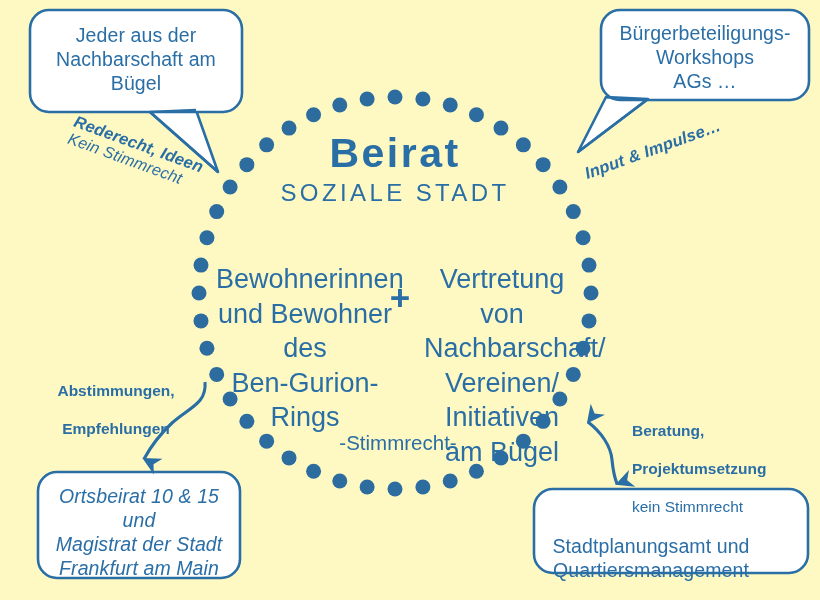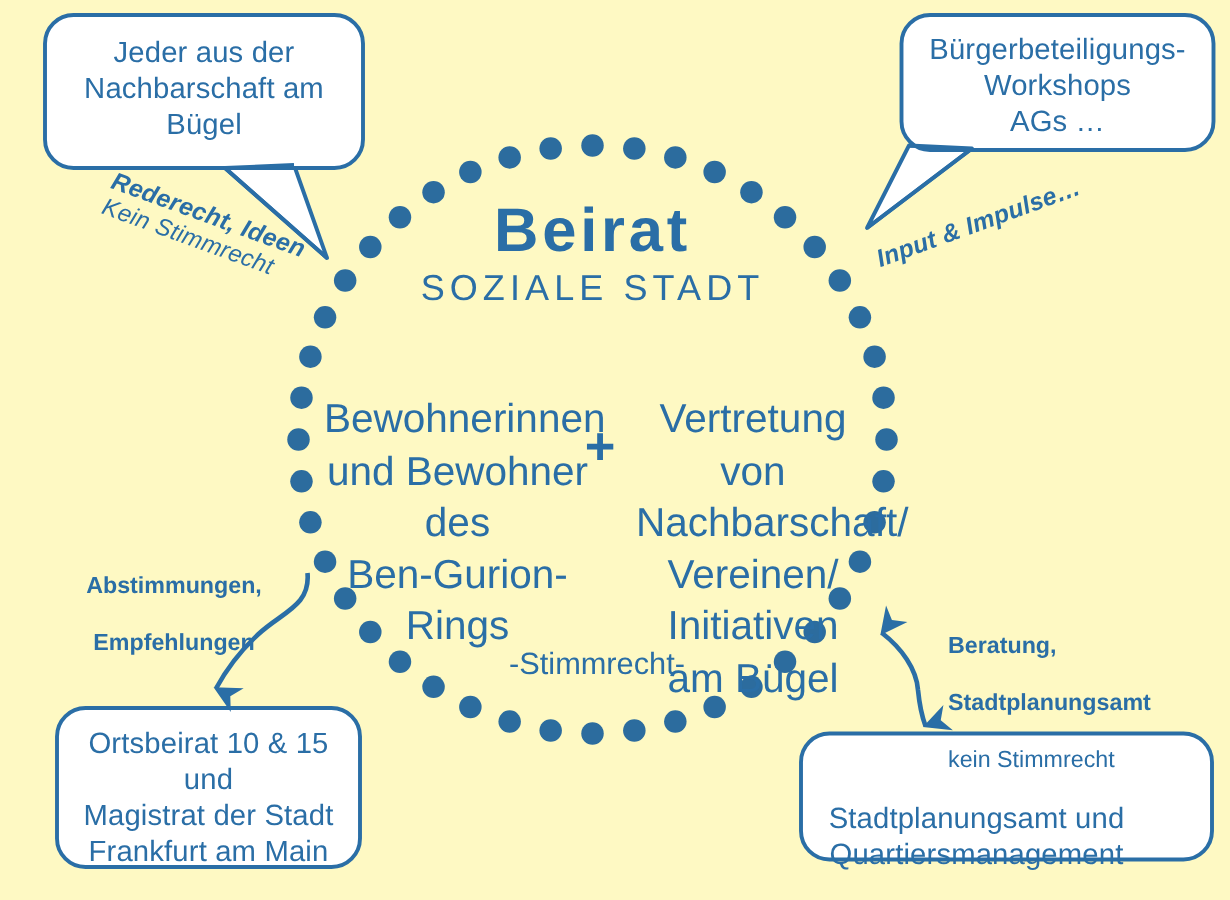--- a/index.html
+++ b/index.html
@@ -205,21 +205,21 @@
   </svg>
 
   <div class="txt bubble-text" style="left:32px; top:24px; width:208px;">Jeder aus der
 Nachbarschaft am
 Bügel</div>
 
   <div class="txt bubble-text" style="left:603px; top:22px; width:204px;">Bürgerbeteiligungs-
 Workshops
 AGs …</div>
 
-  <div class="txt bubble-text" style="left:40px; top:485px; width:198px;">Ortsbeirat 10 &amp; 15
+  <div class="txt bubble-text" style="left:40px; top:485px; width:198px;font-style:italic;">Ortsbeirat 10 &amp; 15
 und
 Magistrat der Stadt
 Frankfurt am Main</div>
 
   <div class="txt bubble-text" style="left:516px; top:503px; width:270px;margin-top:32px;">Stadtplanungsamt und
 Quartiersmanagement</div>
 
   <div class="txt" id="beirat-title" style="left:245px; top:128px; width:300px;">Beirat</div>
 
   <div class="txt" id="soziale-stadt" style="left:245px; top:178px; width:300px;">SOZIALE STADT</div>
@@ -250,17 +250,17 @@
     <span class="l1">Input &amp; Impulse…</span>
   </div>
 
   <div class="annot left" style="left:36px; top:363px; width:160px;">
     <span class="b">Abstimmungen,</span>
     <span class="b">Empfehlungen</span>
   </div>
 
   <div class="annot right" style="left:632px; top:403px; width:180px;">
     <span class="b">Beratung,</span>
-    <span class="b">Stadtplanungsamt</span>
+    <span class="b">Projektumsetzung</span>
     <span class="r">kein Stimmrecht</span>
   </div>
 
 </div>
 
 </body></html>

